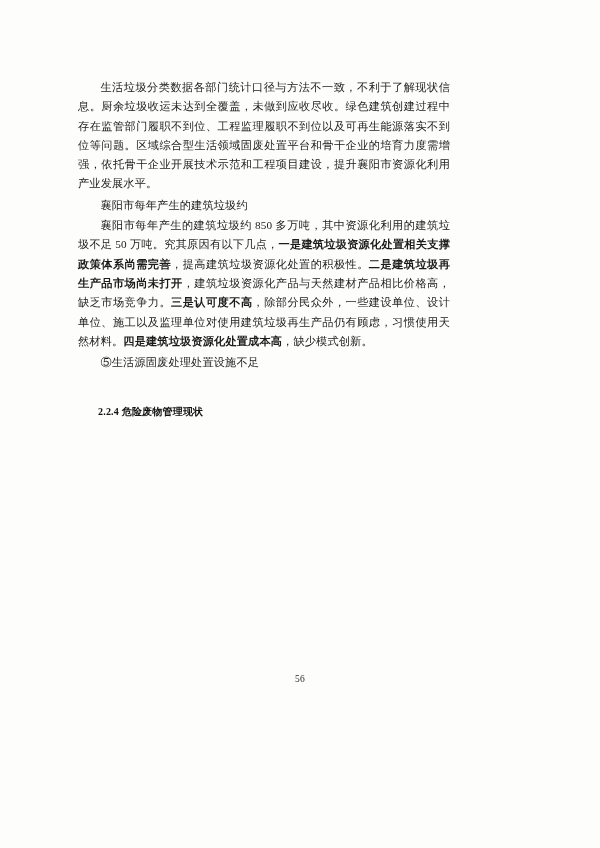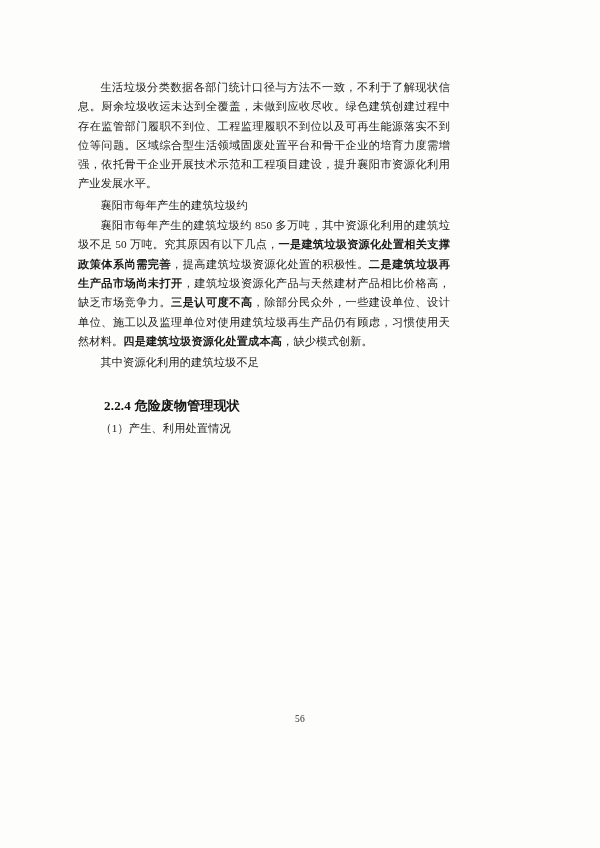--- a/index.html
+++ b/index.html
@@ -34,22 +34,22 @@
     margin: 0 0 1px 0;
     font-size: 11.2px;
     line-height: 19.3px;
     text-align: justify;
     text-justify: inter-ideograph;
     text-indent: 2em;
     letter-spacing: 0.15px;
     color: #1b1b1b;
   }
   .heading-sub {
-    margin: 24px 0 3px 0;
-    font-size: 13px;
+    margin: 30px 0 3px 0;
+    font-size: 10px;
     line-height: 19.3px;
     font-weight: bold;
     text-indent: 2em;
     letter-spacing: 0.2px;
     color: #121212;
   }
   .heading-item {
     margin: 2px 0 1px 0;
     font-size: 11.2px;
     line-height: 19.3px;
@@ -62,39 +62,37 @@
   }
   .page-number {
     position: absolute;
     left: 0;
     right: 0;
     top: 674px;
     text-align: center;
     font-size: 9.5px;
     color: #2a2a2a;
     letter-spacing: 0.2px;
-    margin-top: 40px;
   }
 </style>
 </head>
 <body>
 
 <div class="page">
   <div class="page-inner">
 
     <p class="body-para">生活垃圾分类数据各部门统计口径与方法不一致，不利于了解现状信息。厨余垃圾收运未达到全覆盖，未做到应收尽收。绿色建筑创建过程中存在监管部门履职不到位、工程监理履职不到位以及可再生能源落实不到位等问题。区域综合型生活领域固废处置平台和骨干企业的培育力度需增强，依托骨干企业开展技术示范和工程项目建设，提升襄阳市资源化利用产业发展水平。</p>
 
     <p class="heading-item">襄阳市每年产生的建筑垃圾约</p>
 
     <p class="body-para" id="para2"><span>襄阳市每年产生的建筑垃圾约 850 多万吨，其中资源化利用的建筑垃圾不足 50 万吨。究其原因有以下几点，</span><span class="strong-inline">一是建筑垃圾资源化处置相关支撑政策体系尚需完善</span><span>，提高建筑垃圾资源化处置的积极性。</span><span class="strong-inline">二是建筑垃圾再生产品市场尚未打开</span><span>，建筑垃圾资源化产品与天然建材产品相比价格高，缺乏市场竞争力。</span><span class="strong-inline">三是认可度不高</span><span>，除部分民众外，一些建设单位、设计单位、施工以及监理单位对使用建筑垃圾再生产品仍有顾虑，习惯使用天然材料。</span><span class="strong-inline">四是建筑垃圾资源化处置成本高</span><span>，缺少模式创新。</span></p>
 
-    <p class="heading-item">其中资源化利用的建筑垃圾不足</p>
+    <p class="heading-item">⑤生活源固废处理处置设施不足</p>
 
 
     <p class="heading-sub">2.2.4  危险废物管理现状</p>
 
-    <p class="heading-item">（1）产生、利用处置情况</p>
 
 
   </div>
 
   <div class="page-number">56</div>
 </div>
 
 </body></html>

